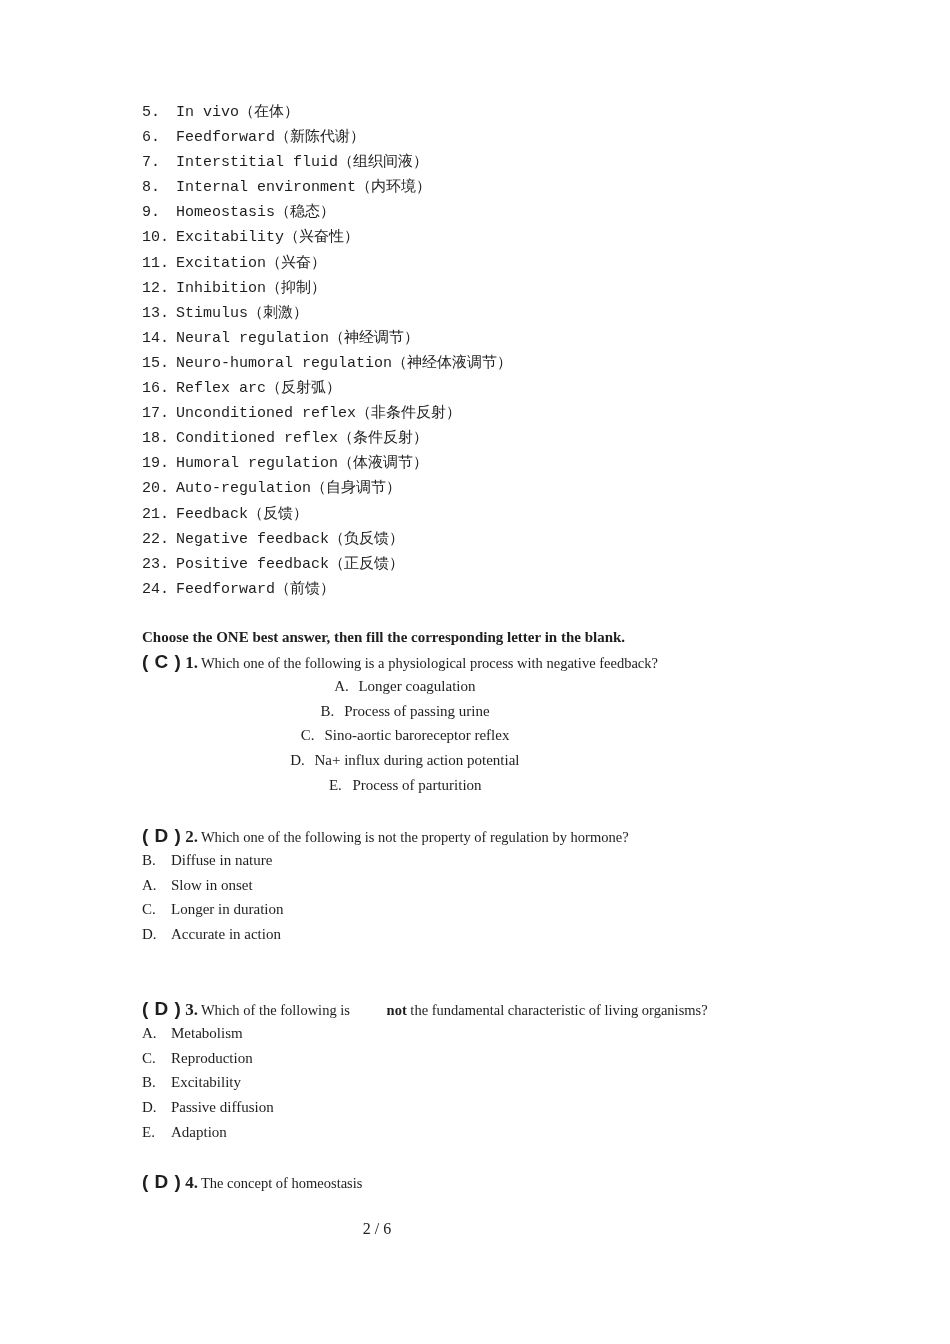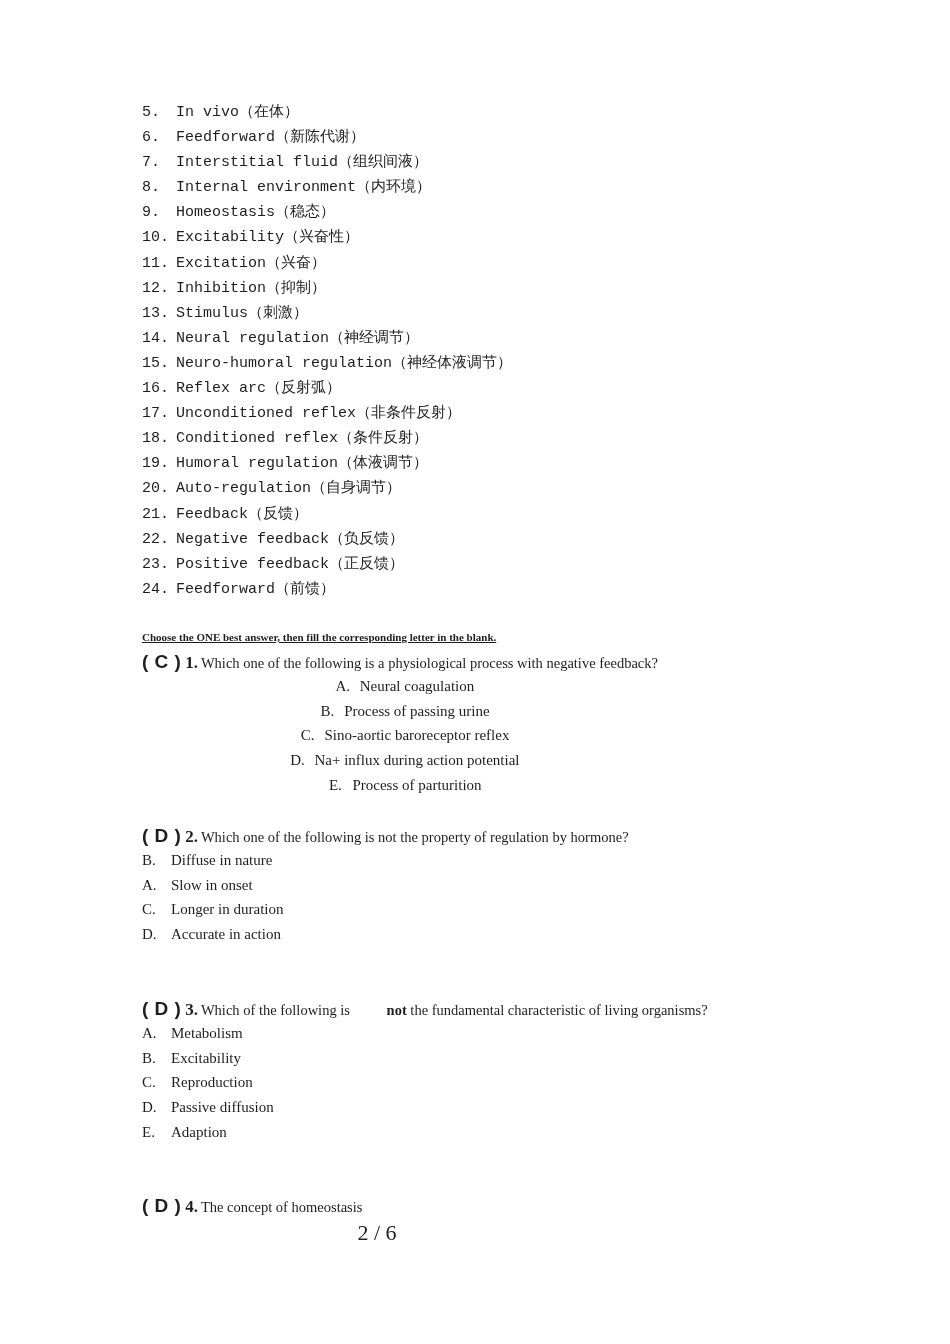--- a/index.html
+++ b/index.html
@@ -7,35 +7,35 @@
     width: 950px; height: 1344px; position: relative; overflow: hidden;
     font-family: "Liberation Serif", "DejaVu Serif", serif;
     color: #1e1e1e;
   }
   .page { position: absolute; left: 0; top: 0; width: 950px; height: 1344px; }
   .terms { position: absolute; left: 142px; top: 100px; margin: 0; padding: 0; list-style: none; }
   .term { height: 25.1px; line-height: 25.1px; font-size: 15px; white-space: nowrap; font-family: Liberation Mono, monospace; }
   .term .num { display: inline-block; width: 34px; }
   .instructions {
     position: absolute; left: 142px; top: 626px;
-    font-size: 11px; font-weight: bold; white-space: nowrap; line-height: 22px; text-decoration: underline;
+    font-size: 15px; font-weight: bold; white-space: nowrap; line-height: 22px;
   }
   .question { position: absolute; left: 142px; white-space: nowrap; }
   .q-line { height: 24px; line-height: 24px; font-size: 15px; }
   .q-line .answer { font-size: 19px; font-weight: bold; font-family: "Liberation Sans", "DejaVu Sans", sans-serif; letter-spacing: 0.5px;}
   .q-line .qnum { font-size: 17px; font-weight: bold; margin-right: 3px; }
   .q-line .qtext { font-size: 14.5px; }
   .q-line b { font-weight: bold; margin-left: 33px; }
   .options { margin: 0; padding: 0; list-style: none; }
   .option { height: 24.7px; line-height: 24.7px; font-size: 15px; }
   .option .letter { display: inline-block; width: 34px; }
   .q2 .option .letter, .q3 .option .letter { width: 29px; }
   .page-number {
     position: absolute; left: 0; width: 754px; top: 1220px; text-align: center;
-    font-size: 22px; color: #222;
+    font-size: 16px; color: #222;
   }
 </style>
 </head>
 <body>
 
 <div class="page">
 
   <ul class="terms">
     <li class="term"><span class="num">5.</span><span>In vivo（在体）</span></li>
     <li class="term"><span class="num">6.</span><span>Feedforward（新陈代谢）</span></li>
@@ -60,21 +60,21 @@
   </ul>
 
   <div class="instructions">Choose the ONE best answer, then fill the corresponding letter in the blank.</div>
 
   <div class="question q1" style="top:650px;text-align:center;">
     <div class="q-line">
       <span class="answer">( C )</span>
       <span class="qnum">1.</span><span class="qtext"><span>Which one of the following is a physiological process with negative feedback?</span></span>
     </div>
     <ul class="options">
-      <li class="option"><span class="letter">A.</span><span>Neural coagulation</span></li>
+      <li class="option"><span class="letter">A.</span><span>Longer coagulation</span></li>
       <li class="option"><span class="letter">B.</span><span>Process of passing urine</span></li>
       <li class="option"><span class="letter">C.</span><span>Sino-aortic baroreceptor reflex</span></li>
       <li class="option"><span class="letter">D.</span><span>Na+ influx during action potential</span></li>
       <li class="option"><span class="letter">E.</span><span>Process of parturition</span></li>
     </ul>
   </div>
 
   <div class="question q2" style="top:824px;">
     <div class="q-line">
       <span class="answer">( D )</span>
@@ -88,28 +88,28 @@
     </ul>
   </div>
 
   <div class="question q3" style="top:997px;">
     <div class="q-line">
       <span class="answer">( D )</span>
       <span class="qnum">3.</span><span class="qtext"><span>Which of the following is </span><b>not</b><span> the fundamental characteristic of living  organisms?</span></span>
     </div>
     <ul class="options">
       <li class="option"><span class="letter">A.</span><span>Metabolism</span></li>
+      <li class="option"><span class="letter">C.</span><span>Reproduction</span></li>
       <li class="option"><span class="letter">B.</span><span>Excitability</span></li>
-      <li class="option"><span class="letter">C.</span><span>Reproduction</span></li>
       <li class="option"><span class="letter">D.</span><span>Passive diffusion</span></li>
       <li class="option"><span class="letter">E.</span><span>Adaption</span></li>
     </ul>
   </div>
 
-  <div class="question q4" style="top:1170px;margin-top:24px;">
+  <div class="question q4" style="top:1170px;">
     <div class="q-line">
       <span class="answer">( D )</span>
       <span class="qnum">4.</span><span class="qtext"><span>The concept of homeostasis</span></span>
     </div>
   </div>
 
   <div class="page-number">2 / 6</div>
 </div>
 
 </body></html>

